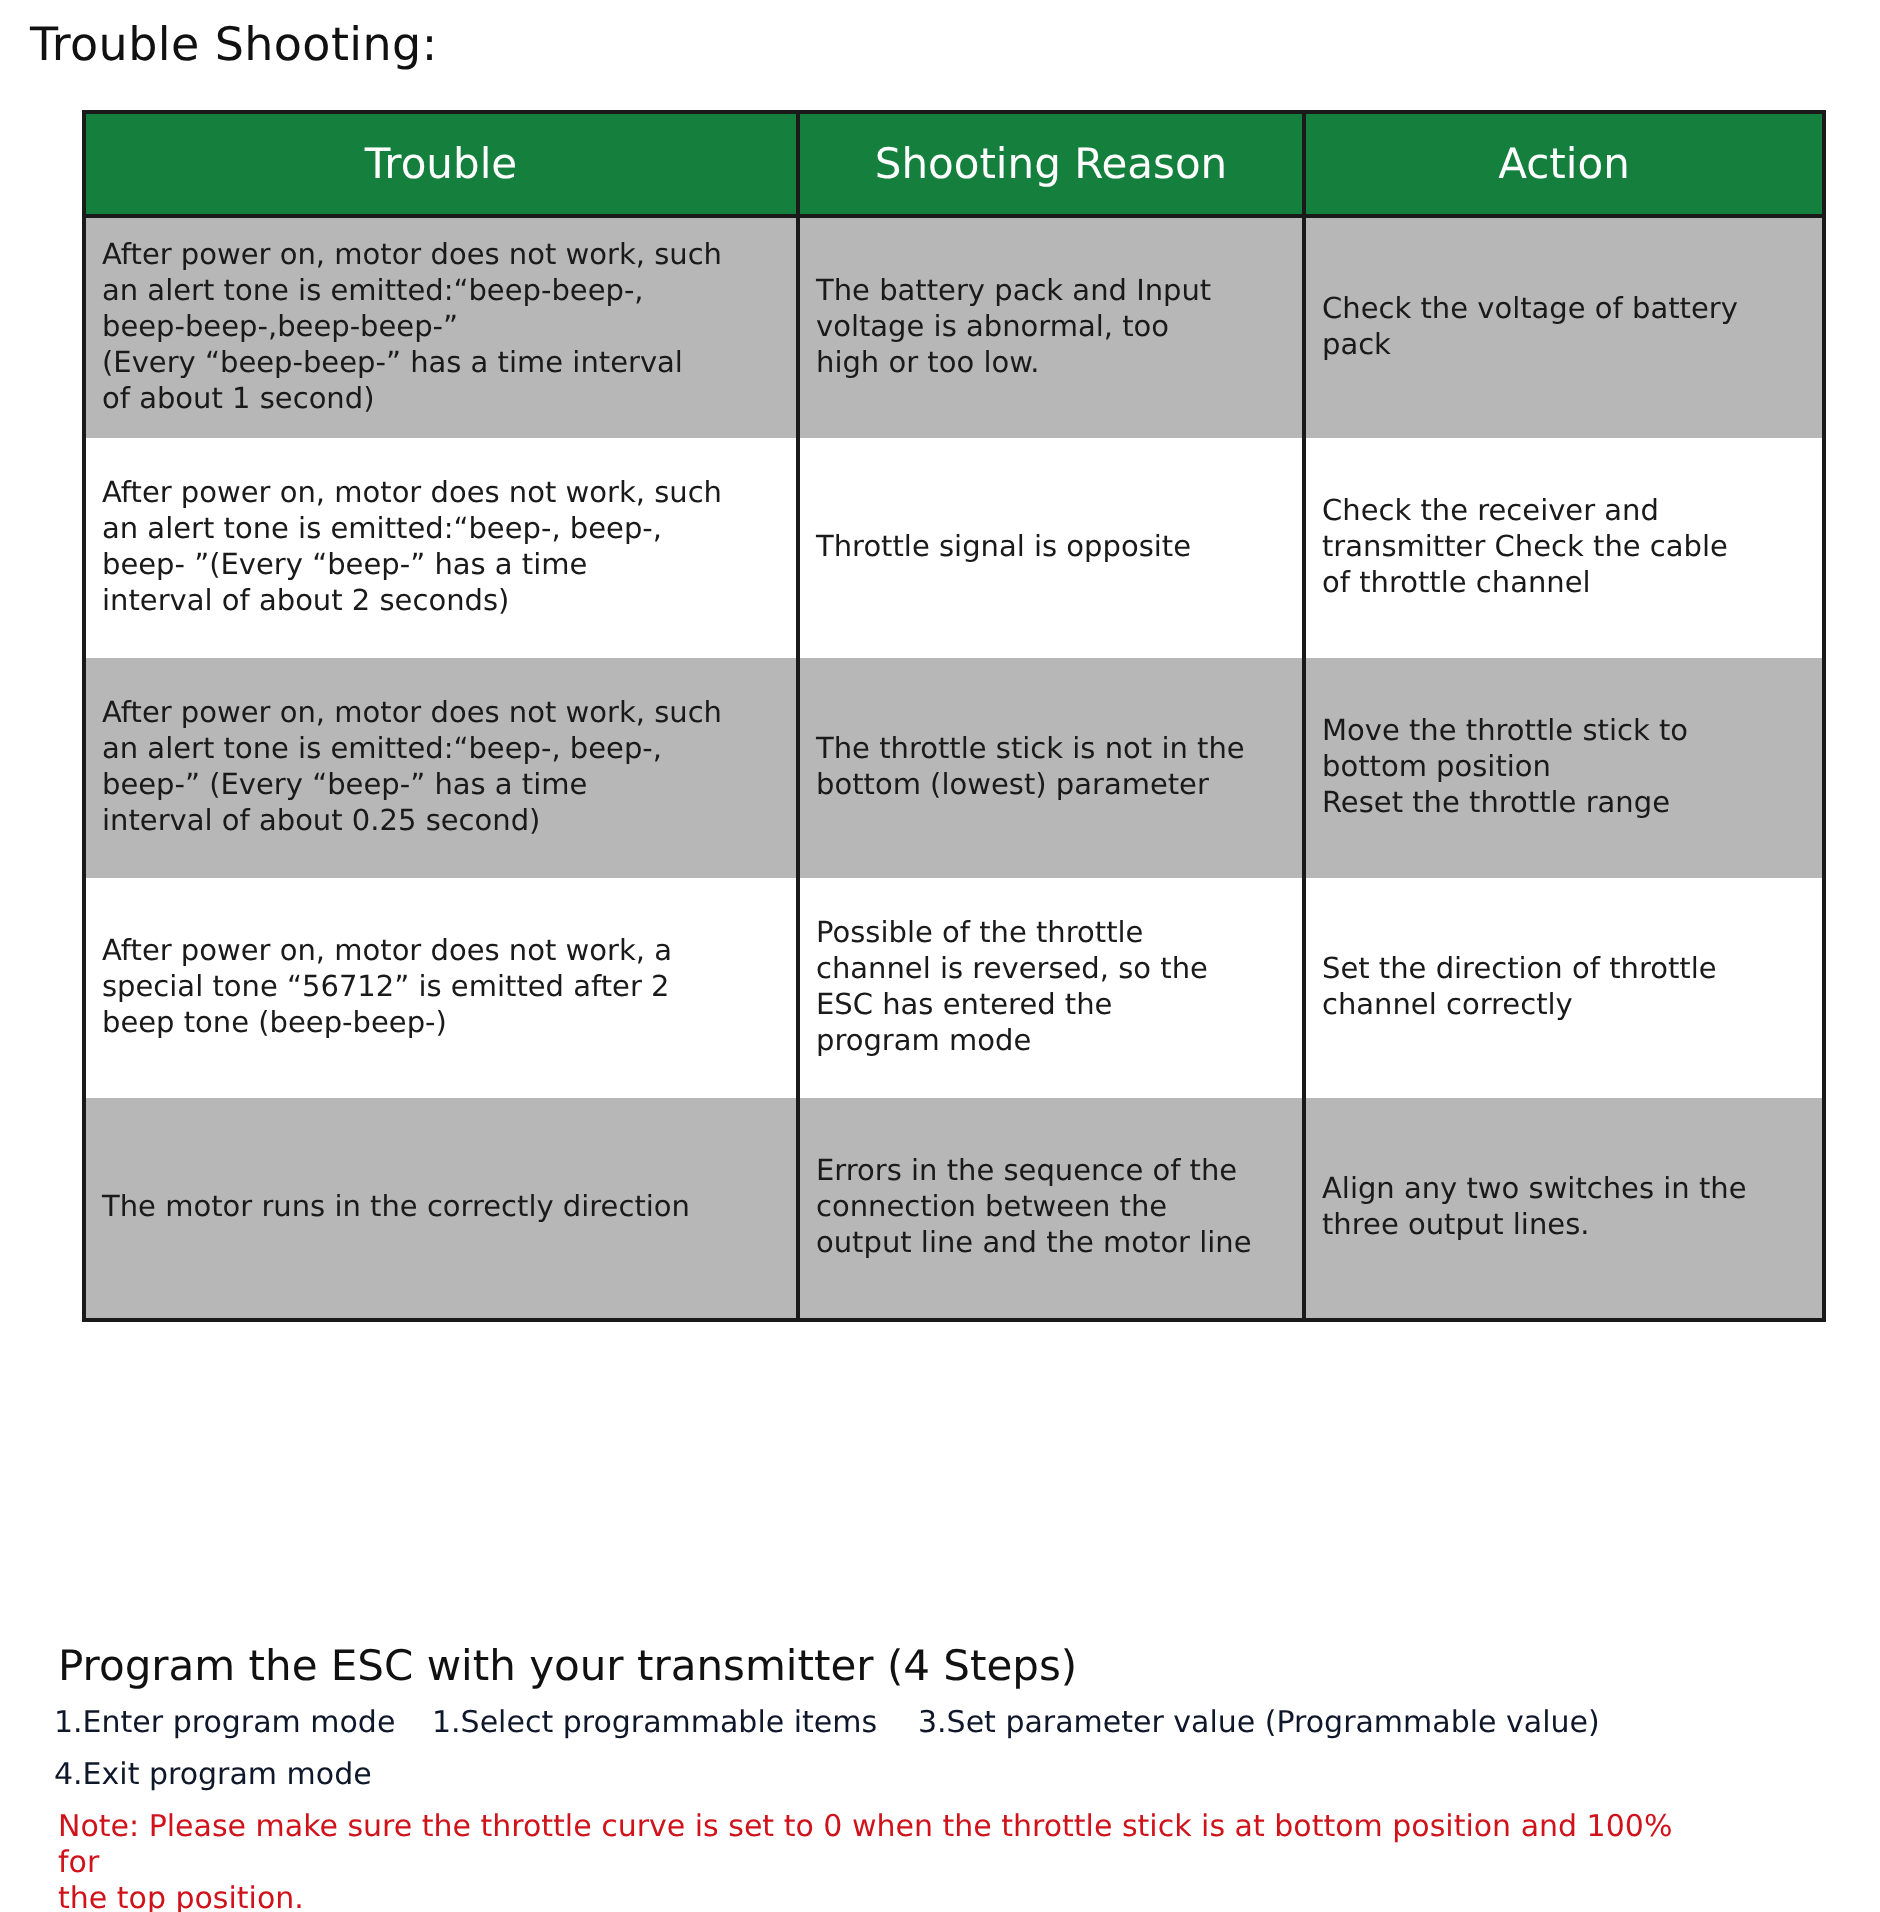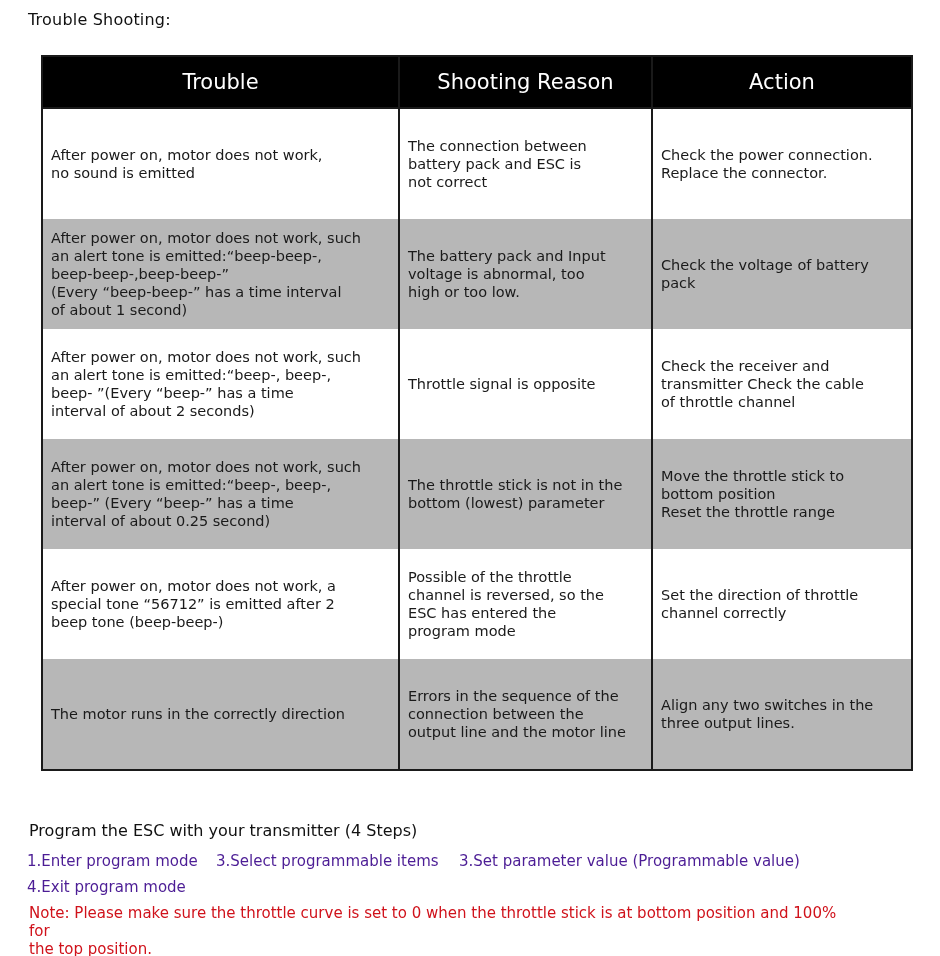--- a/index.html
+++ b/index.html
@@ -1,29 +1,29 @@
 <!DOCTYPE html>
 <html><head>
 <meta charset="utf-8">
 <style>
   html, body { margin: 0; padding: 0; background: #ffffff; }
   body { width: 940px; height: 956px; position: relative; overflow: hidden;
          font-family: "DejaVu Sans", "Liberation Sans", sans-serif; color: #1a1a1a; }
-  .page-title { position: absolute; left: 28px; top: 10px; font-size: 16px; font-weight: normal; color: #111; letter-spacing: 0.2px; }
+  .page-title { position: absolute; left: 15px; top: 10px; font-size: 23px; font-weight: normal; color: #111; letter-spacing: 0.2px; }
   table.ts { position: absolute; left: 41px; top: 55px; width: 870px; border-collapse: collapse; table-layout: fixed; }
   table.ts th, table.ts td { border-left: 2px solid #1a1a1a; border-right: 2px solid #1a1a1a; padding: 0; vertical-align: middle; }
-  table.ts th { background: #000000; color: #ffffff; font-weight: normal; font-size: 21px; height: 50px; border-top: 2px solid #1a1a1a; border-bottom: 2px solid #1a1a1a; text-align: center; }
+  table.ts th { background: #15803d; color: #ffffff; font-weight: normal; font-size: 21px; height: 50px; border-top: 2px solid #1a1a1a; border-bottom: 2px solid #1a1a1a; text-align: center; }
   table.ts td { height: 110px; font-size: 14.5px; line-height: 18px; padding-left: 8px; padding-right: 6px; }
   table.ts tr.row-white td { background: #ffffff; }
   table.ts tr.row-gray td { background: #b7b7b7; }
   table.ts tr:last-child td { border-bottom: 2px solid #1a1a1a; }
   td.spaced { line-height: 24px; }
   .cell-text { white-space: pre-line; display: block; }
-  .program-title { position: absolute; left: 29px; top: 821px; font-size: 16px; color: #111; }
-  .steps-line { position: absolute; top: 852px; font-size: 15px; color: #4c1d95; }
+  .program-title { position: absolute; left: 29px; top: 821px; font-size: 21px; color: #111; }
+  .steps-line { position: absolute; top: 852px; font-size: 15px; color: #0f172a; }
   .note { position: absolute; left: 29px; top: 904px; width: 830px; font-size: 15px; line-height: 18px; color: #d0121b; white-space: pre-line; }
 </style>
 </head>
 <body>
 
 <div class="page-title">Trouble Shooting:</div>
 
 <table class="ts">
   <colgroup>
     <col style="width:357px">
@@ -31,35 +31,20 @@
     <col style="width:260px">
   </colgroup>
   <thead>
     <tr>
       <th>Trouble</th>
       <th>Shooting Reason</th>
       <th>Action</th>
     </tr>
   </thead>
   <tbody>
-    <tr class="row-white">
-      <td>
-          <span class="cell-text">After power on, motor does not work,
-no sound is emitted</span>
-        </td>
-      <td>
-          <span class="cell-text">The connection between
-battery pack and ESC is
-not correct</span>
-        </td>
-      <td>
-          <span class="cell-text">Check the power connection.
-Replace the connector.</span>
-        </td>
-    </tr>
     <tr class="row-gray">
       <td>
           <span class="cell-text">After power on, motor does not work, such
 an alert tone is emitted:“beep-beep-,
 beep-beep-,beep-beep-”
 (Every “beep-beep-” has a time interval
 of about 1 second)</span>
         </td>
       <td>
           <span class="cell-text">The battery pack and Input
@@ -133,17 +118,17 @@
       <td>
           <span class="cell-text">Align any two switches in the
 three output lines.</span>
         </td>
     </tr>
   </tbody>
 </table>
 
 <div class="program-title">Program the ESC with your transmitter (4 Steps)</div>
 <div class="steps-line" style="left:27px;">1.Enter program mode</div>
-<div class="steps-line" style="left:216px;">3.Select programmable items</div>
+<div class="steps-line" style="left:216px;">1.Select programmable items</div>
 <div class="steps-line" style="left:459px;">3.Set parameter value (Programmable value)</div>
 <div class="steps-line" style="left:27px; top:878px;">4.Exit program mode</div>
 <div class="note">Note:  Please make sure the throttle curve is set to 0 when the throttle stick is at bottom position and 100% for
 the top position.</div>
 
 </body></html>

